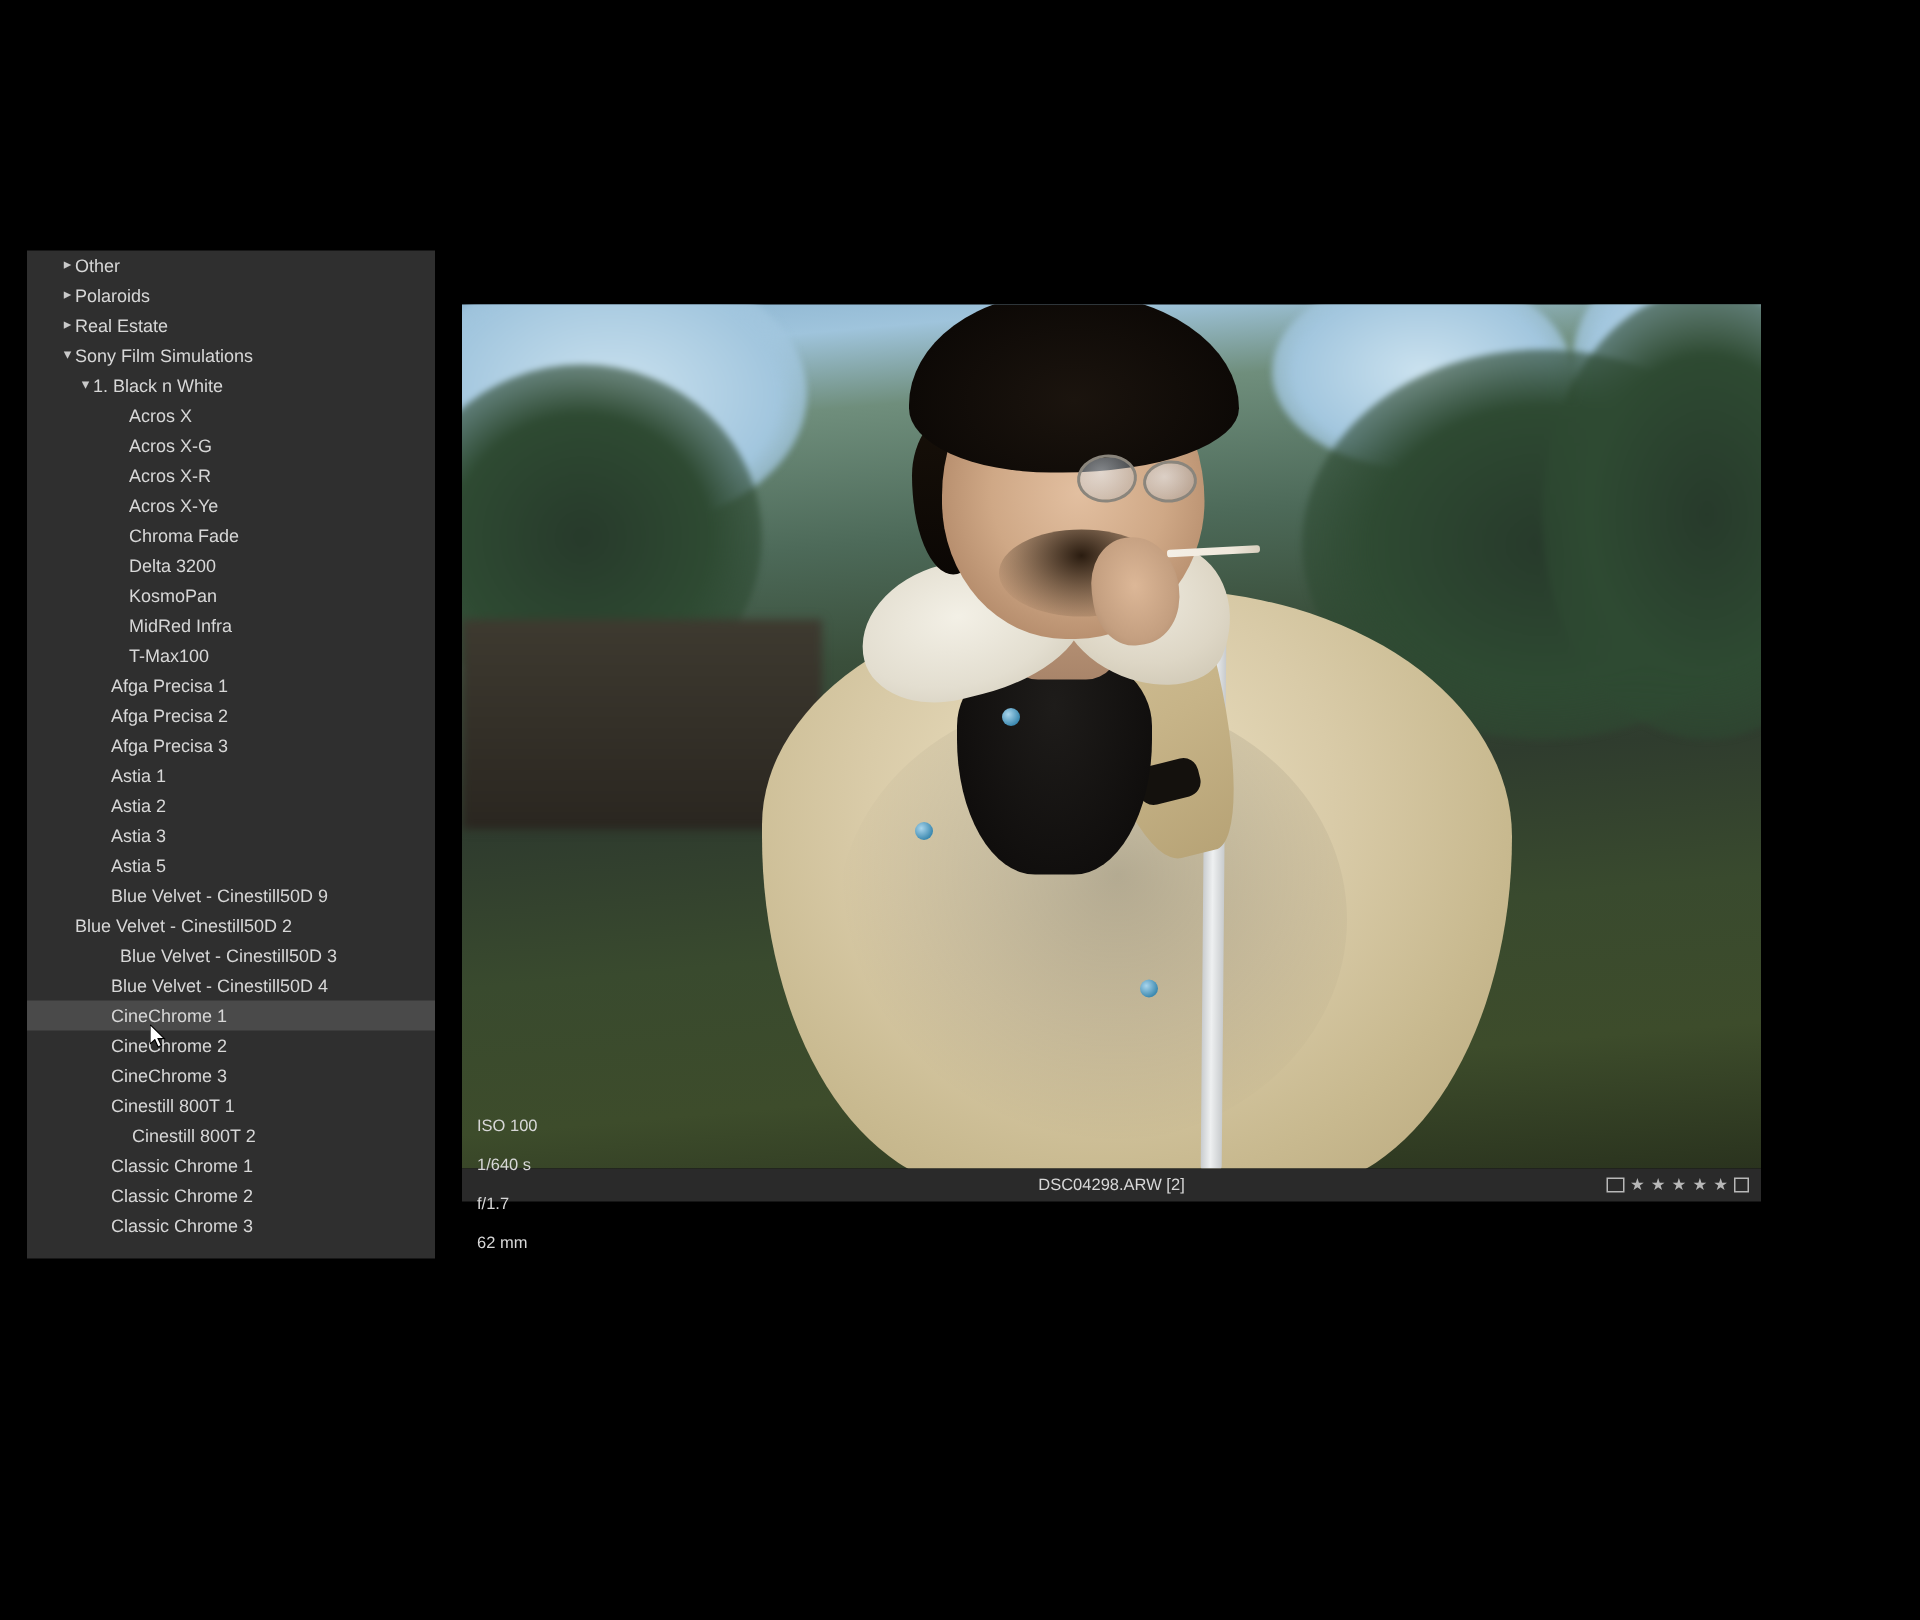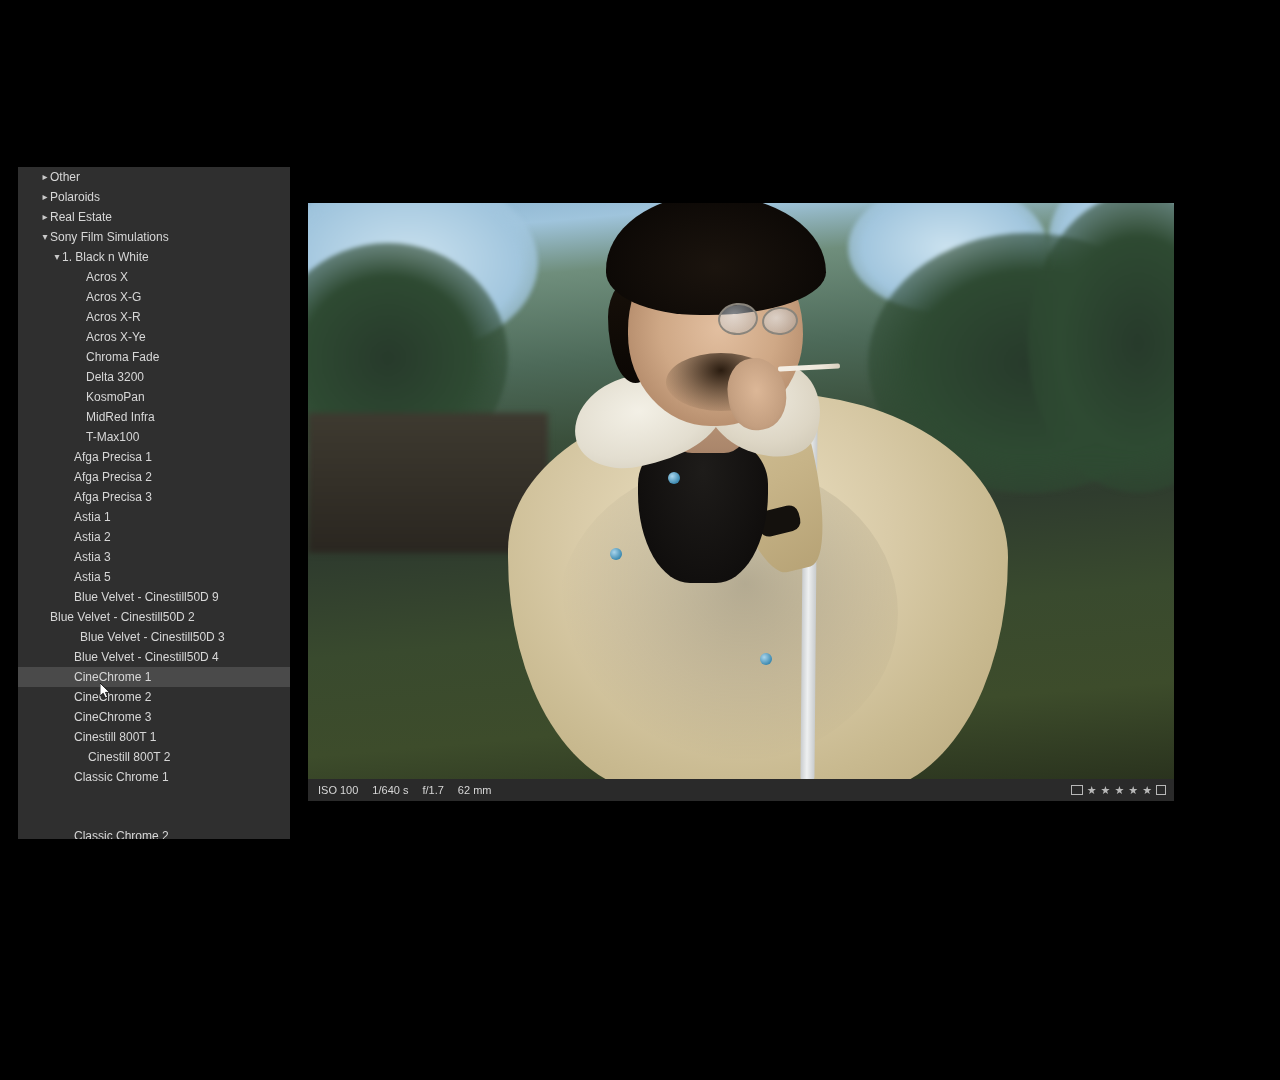--- a/index.html
+++ b/index.html
@@ -227,21 +227,21 @@
   .info-bar {
     position: absolute;
     left: 290px; top: 612px;
     width: 866px; height: 22px;
     background: #2a2a2a;
     color: #d7d7d7;
     font-size: 11px;
     display: flex;
     align-items: center;
   }
-  .info-left { display: flex; gap: 14px; padding-left: 10px; }
+  .info-left { display: flex; gap: 14px; padding-left: 10px; flex-direction: column; }
   .info-center {
     position: absolute; left: 0; right: 0;
     text-align: center; pointer-events: none;
   }
   .info-right {
     margin-left: auto; padding-right: 8px;
     display: flex; align-items: center; gap: 4px;
   }
   .flag-outline {
     width: 12px; height: 10px;
@@ -382,21 +382,21 @@
         <span class="tree-label">Cinestill 800T 1</span>
       </div>
       <div class="tree-row" style="padding-left: 60px;">
         <span style="width: 10px; flex-shrink: 0;"></span>
         <span class="tree-label">Cinestill 800T 2</span>
       </div>
       <div class="tree-row" style="padding-left: 46px;">
         <span style="width: 10px; flex-shrink: 0;"></span>
         <span class="tree-label">Classic Chrome 1</span>
       </div>
-      <div class="tree-row" style="padding-left: 46px; margin-top: 39px;">
+      <div class="tree-row" style="padding-left: 46px;">
         <span style="width: 10px; flex-shrink: 0;"></span>
         <span class="tree-label">Classic Chrome 2</span>
       </div>
       <div class="tree-row" style="padding-left: 46px;">
         <span style="width: 10px; flex-shrink: 0;"></span>
         <span class="tree-label">Classic Chrome 3</span>
       </div>
     </div>
 
   <div class="preview-area">
@@ -433,20 +433,23 @@
     <div class="btn-dot" style="left:302px; top:345px;"></div>
   </div>
 
   <div class="info-bar">
     <div class="info-left">
       <span>ISO 100</span>
       <span>1/640 s</span>
       <span>f/1.7</span>
       <span>62 mm</span>
     </div>
+    <div class="info-center">
+      <span>DSC04298.ARW [2]</span>
+    </div>
     <div class="info-right" id="info-right">
       <span class="flag-outline"></span>
 
     <span class="star">★</span>
         <span class="star">★</span>
         <span class="star">★</span>
         <span class="star">★</span>
         <span class="star">★</span>
         <span class="label-swatch"></span>
       </div>

